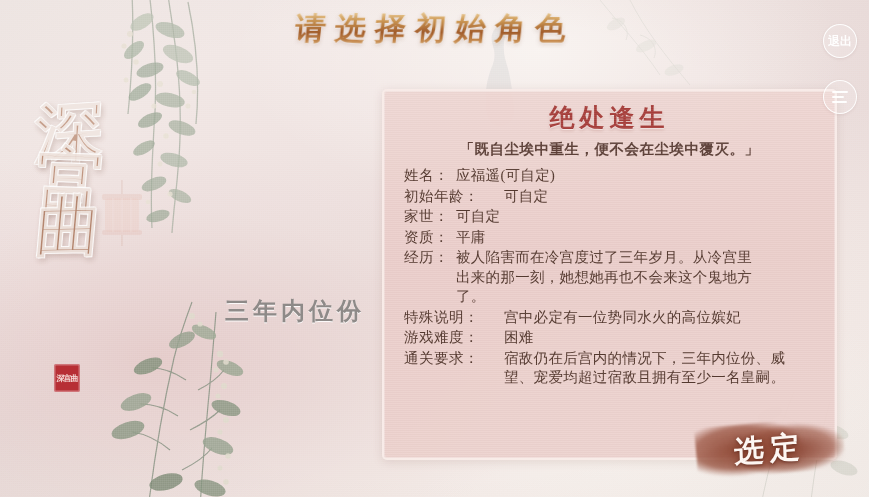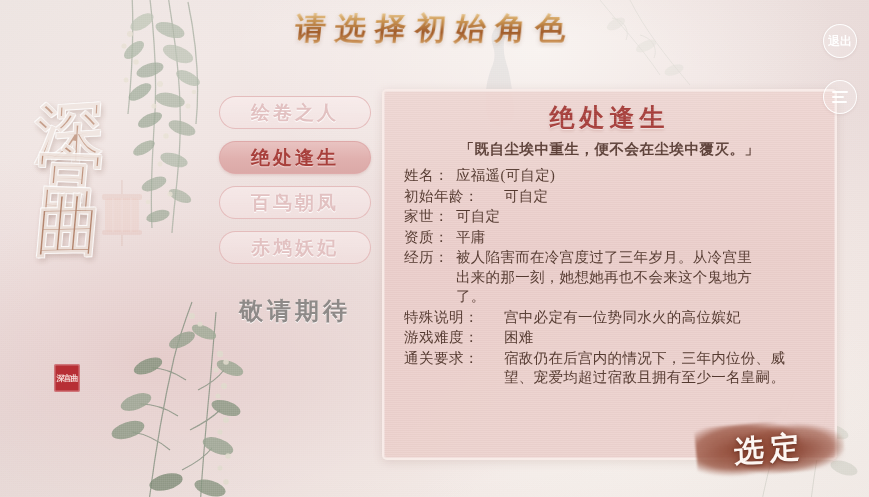--- a/index.html
+++ b/index.html
@@ -434,35 +434,21 @@
     <span class="lbl">退出</span>
   </div>
   <div class="round-btn" id="btn-menu">
     <span class="menu-lines">
         <i></i>
         <i></i>
         <i></i>
       </span>
   </div>
 
-  <div id="char-list">
-    <div class="char-btn unselected">
-      <span>绘卷之人</span>
-    </div>
-    <div class="char-btn selected">
-      <span>绝处逢生</span>
-    </div>
-    <div class="char-btn unselected">
-      <span>百鸟朝凤</span>
-    </div>
-    <div class="char-btn unselected">
-      <span>赤鸩妖妃</span>
-    </div>
-  </div>
-  <div id="coming-soon">敬请期待</div>
+  <div id="coming-soon">三年内位份</div>
 
   <div id="detail-panel">
     <div id="panel-title">绝处逢生</div>
     <div id="panel-quote">「既自尘埃中重生，便不会在尘埃中覆灭。」</div>
     <div id="fields">
       <div class="field-row">
         <span class="field-label w2">姓名：</span>
         <span class="field-value">应福遥(可自定)</span>
       </div>
       <div class="field-row">

